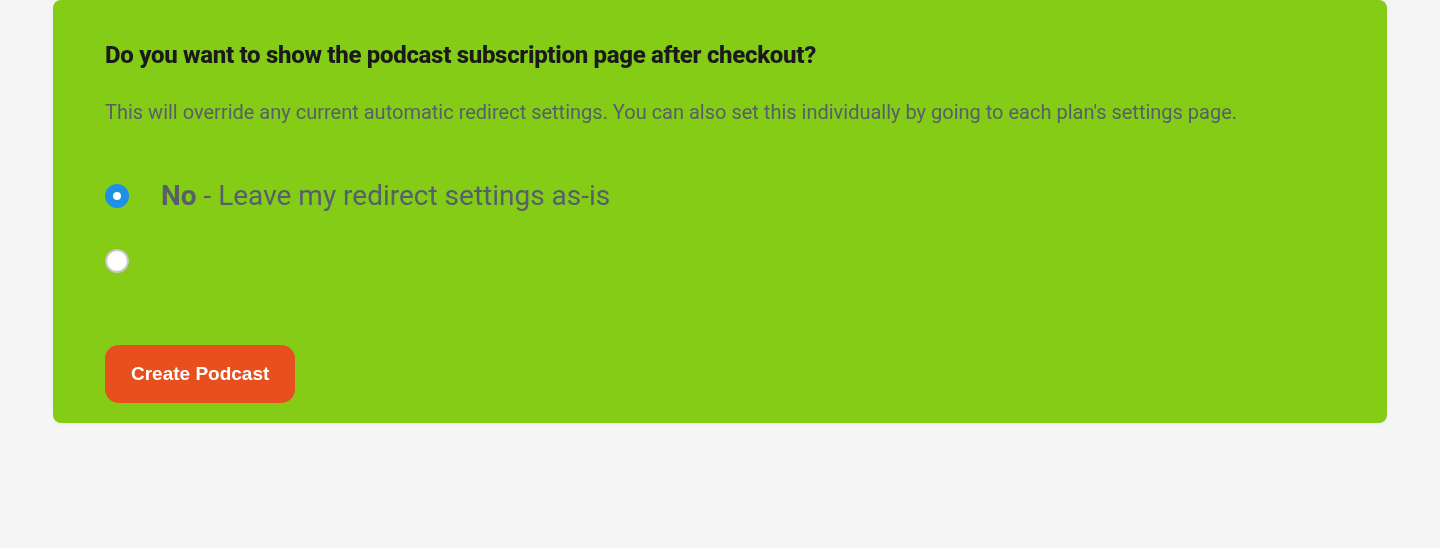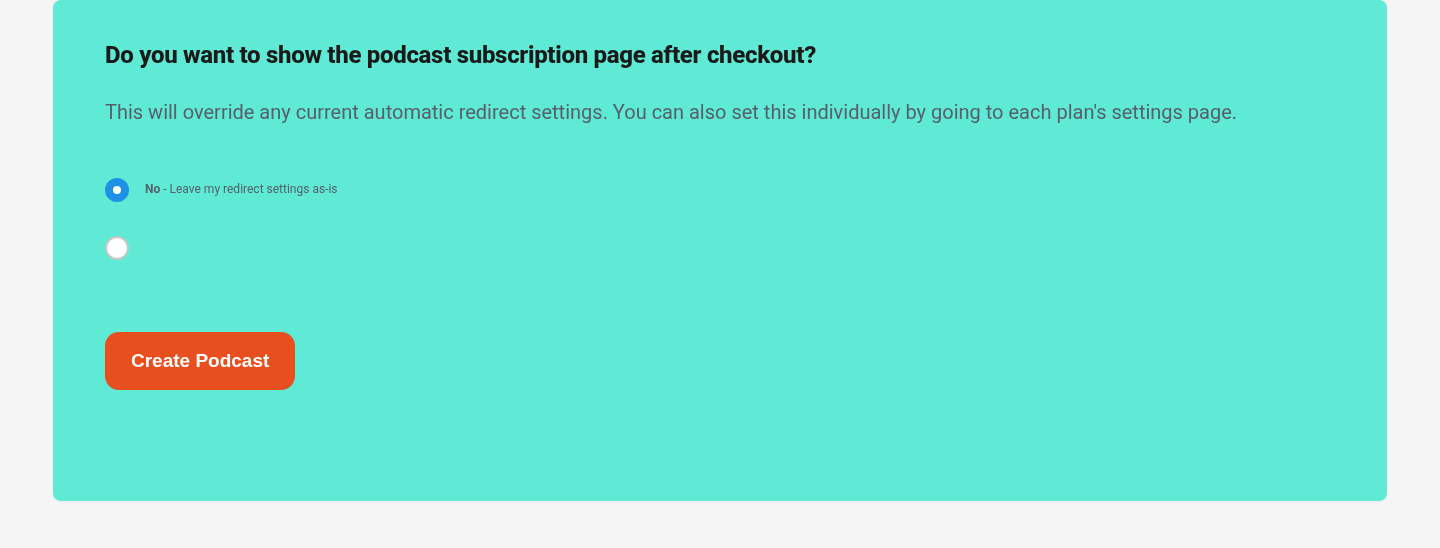--- a/index.html
+++ b/index.html
@@ -8,26 +8,26 @@
       padding: 0;
     }
     body {
       background: #f5f5f5;
       font-family: -apple-system, BlinkMacSystemFont, 'Segoe UI', Roboto, Helvetica, Arial, sans-serif;
       width: 1440px;
       height: 548px;
       overflow: hidden;
     }
     .card {
-      background: #5eead4;
+      background: #84cc16;
       border-radius: 8px;
       box-shadow: 0 1px 3px rgba(0,0,0,0.05);
       margin: 0 53px;
       padding: 40px 52px 66px 52px;
-      height: 501px;
+      height: 423px;
     }
     .heading {
       font-size: 24px;
       font-weight: 800;
       color: #1a1a1a;
       letter-spacing: -0.3px;
       line-height: 1.3;
     }
     .description {
       font-size: 20px;
@@ -54,23 +54,23 @@
       background: #ffffff;
       flex-shrink: 0;
       position: relative;
       cursor: pointer;
     }
     .radio-input.selected {
       border: 8px solid #1e90e6;
       background: #ffffff;
     }
     .radio-label {
-      font-size: 12px;
+      font-size: 28px;
       color: #575f6b;
-      margin-left: 16px;
+      margin-left: 32px;
       line-height: 1.3;
     }
     .radio-label .bold {
       font-weight: 700;
       color: #575f6b;
     }
     .create-button {
       margin-top: 38px;
       background: #e84f1f;
       color: #ffffff;

